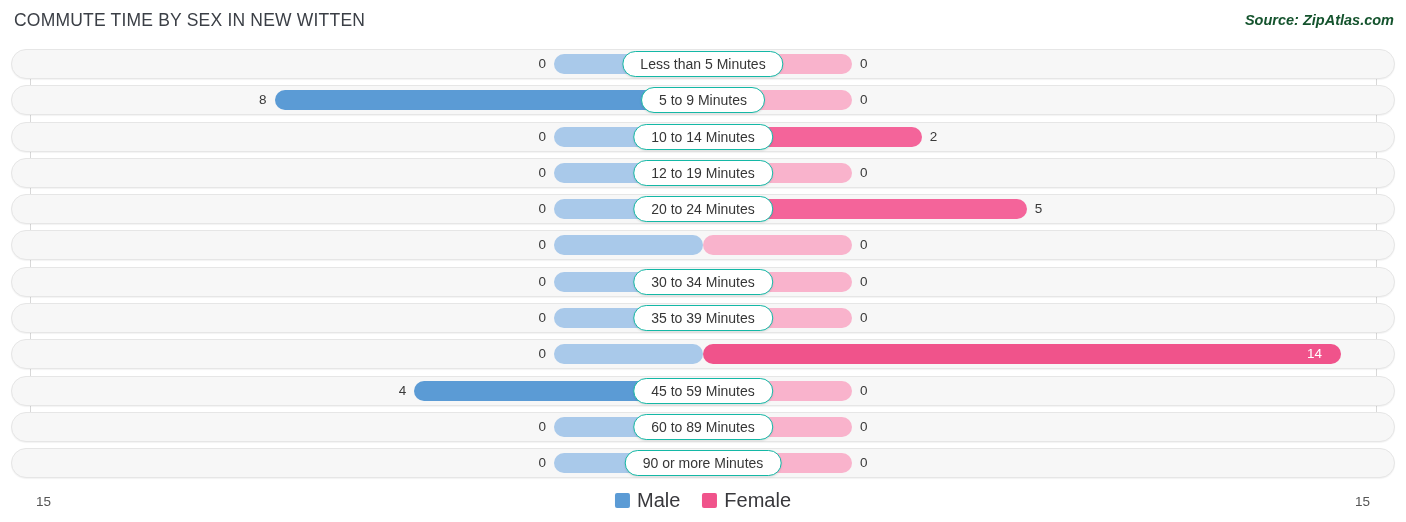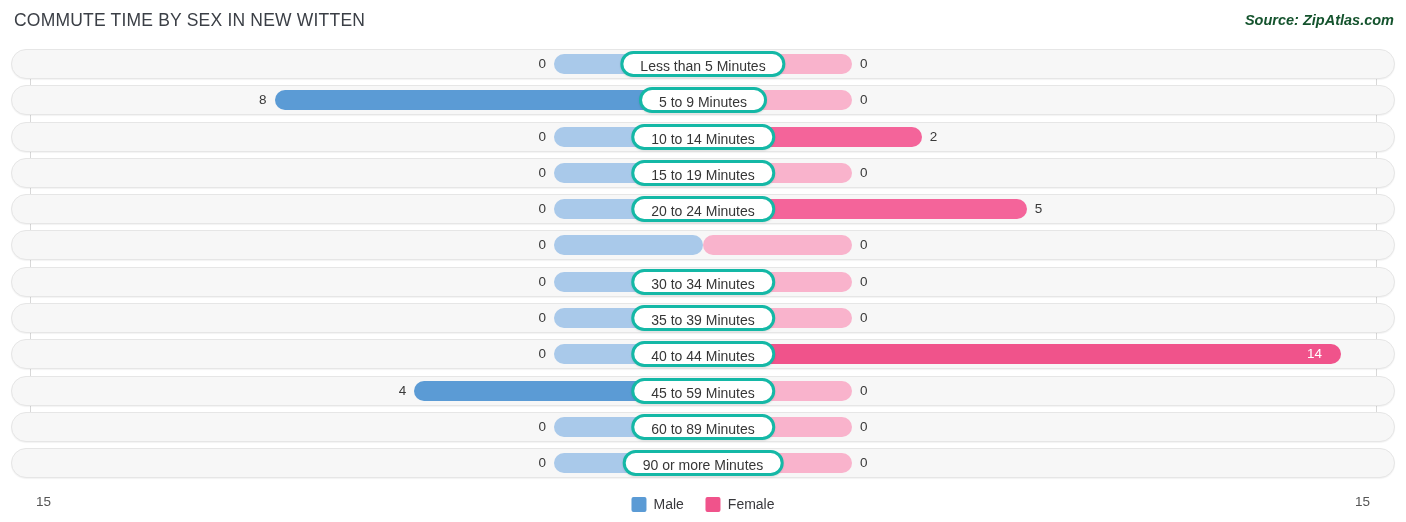--- a/index.html
+++ b/index.html
@@ -77,21 +77,21 @@
     font-weight: 400;
   }
 
   
   .cat-pill {
     position: absolute; top: 2px; left: 50%;
     transform: translateX(-50%);
     height: 26px; line-height: 25px;
     padding: 0 17px;
     background: #ffffff;
-    border: 3px solid #14b8a6;
+    border: 1px solid #14b8a6;
     border-radius: 13px;
     font-size: 14px; color: #363636;
     white-space: nowrap;
     box-shadow: 0 1px 2px rgba(0,0,0,.10);
   }
 
   
   .axis-label {
     position: absolute; bottom: 13px;
     font-size: 13.5px; color: #555;
@@ -102,21 +102,21 @@
   .legend {
     position: absolute; bottom: 10px; left: 50%;
     transform: translateX(-50%);
     display: flex; align-items: center; gap: 22px;
     white-space: nowrap;
   }
   .legend-item { display: flex; align-items: center; gap: 7px; }
   .swatch { width: 15px; height: 15px; border-radius: 2px; display: inline-block; }
   .swatch.male   { background: #5b9bd5; }
   .swatch.female { background: #f0538b; }
-  .legend-label { font-size: 14px; color: #38383c; }
+  .legend-label { font-size: 20px; color: #38383c; }
 </style>
 </head>
 <body>
 
 <div class="page">
 
   <div class="chart-title">COMMUTE TIME BY SEX IN NEW WITTEN</div>
   <div class="source-note">Source: ZipAtlas.com</div>
 
   <div class="plot">
@@ -146,21 +146,21 @@
           <div class="val male" style="right: 860px;">0</div>
           <div class="val female" style="left: 929.867px;">2</div>
           <div class="cat-pill">10 to 14 Minutes</div>
         </div>
         <div class="row">
           <div class="track"></div>
           <div class="bar male" style="width: 149px;"></div>
           <div class="bar female" style="width: 149px;"></div>
           <div class="val male" style="right: 860px;">0</div>
           <div class="val female" style="left: 860px;">0</div>
-          <div class="cat-pill">15 to 19 Minutes</div>
+          <div class="cat-pill">12 to 19 Minutes</div>
         </div>
         <div class="row">
           <div class="track"></div>
           <div class="bar male" style="width: 149px;"></div>
           <div class="bar female hi" style="width: 323.667px;"></div>
           <div class="val male" style="right: 860px;">0</div>
           <div class="val female" style="left: 1034.67px;">5</div>
           <div class="cat-pill">20 to 24 Minutes</div>
         </div>
         <div class="row">
@@ -185,21 +185,20 @@
           <div class="val male" style="right: 860px;">0</div>
           <div class="val female" style="left: 860px;">0</div>
           <div class="cat-pill">35 to 39 Minutes</div>
         </div>
         <div class="row">
           <div class="track"></div>
           <div class="bar male" style="width: 149px;"></div>
           <div class="bar female max" style="width: 638.067px;"></div>
           <div class="val male" style="right: 860px;">0</div>
           <div class="val-in" style="left: 1307.07px;">14</div>
-          <div class="cat-pill">40 to 44 Minutes</div>
         </div>
         <div class="row">
           <div class="track"></div>
           <div class="bar male hi" style="width: 288.733px;"></div>
           <div class="bar female" style="width: 149px;"></div>
           <div class="val male" style="right: 999.733px;">4</div>
           <div class="val female" style="left: 860px;">0</div>
           <div class="cat-pill">45 to 59 Minutes</div>
         </div>
         <div class="row">

